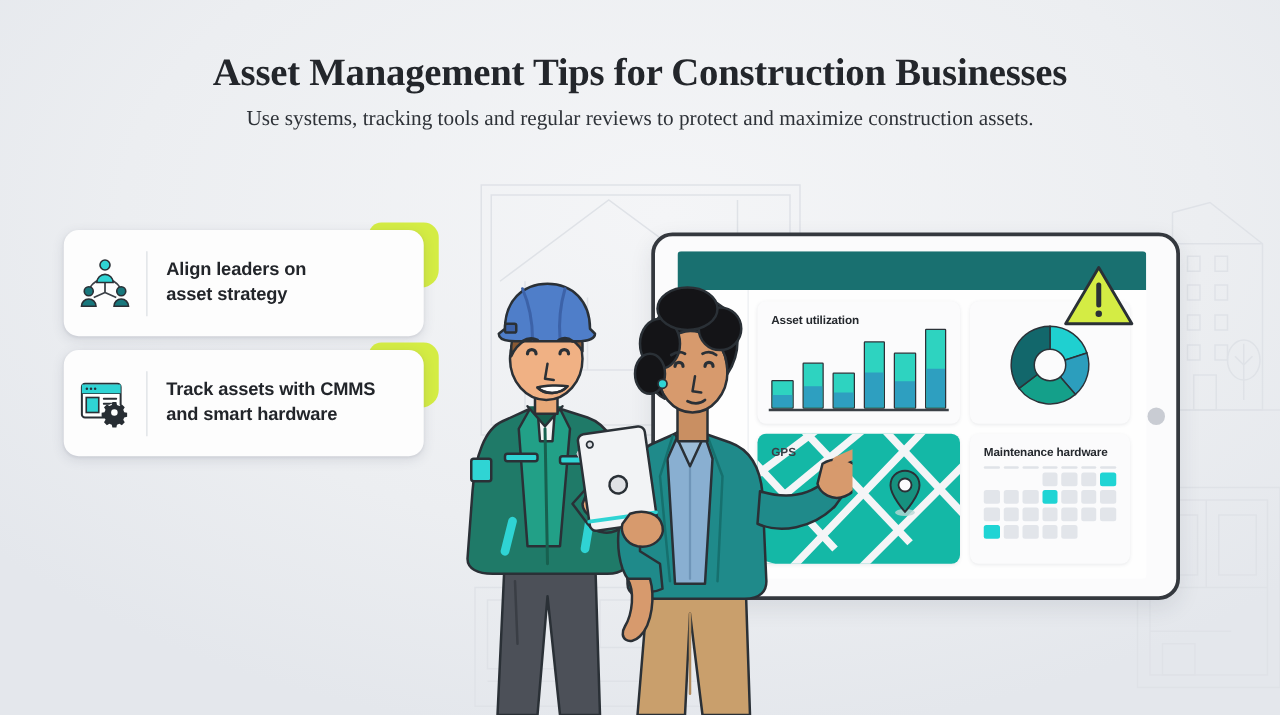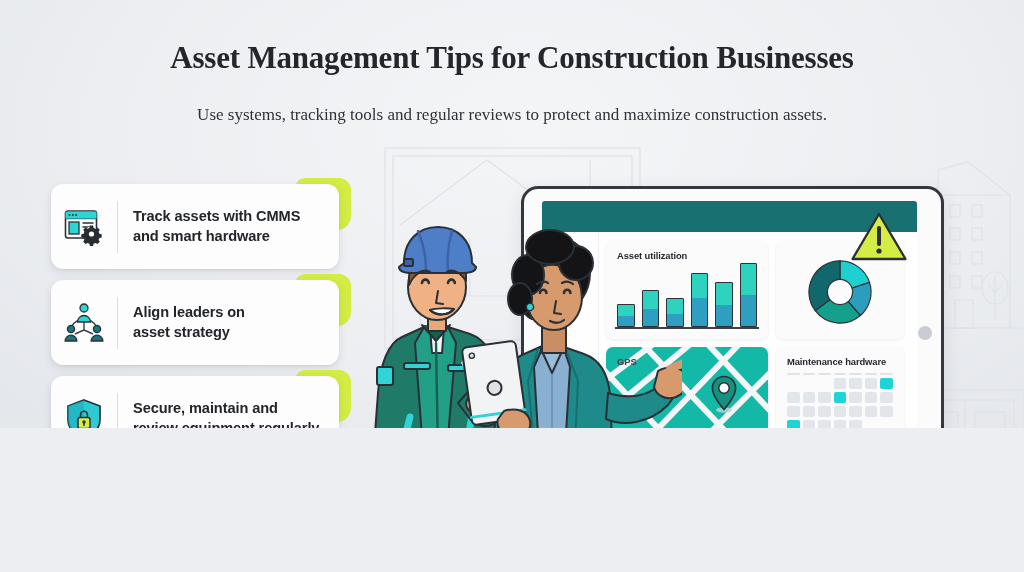--- a/index.html
+++ b/index.html
@@ -1,34 +1,34 @@
 <!DOCTYPE html>
 <html><head>
 <meta charset="utf-8">
 <style>
   html,body{margin:0;padding:0;}
   body{
     width:1024px;height:572px;overflow:hidden;
     font-family:"Liberation Sans",sans-serif;
     background:#eceef1;
   }
-  #stage{position:relative;width:1024px;height:428px;overflow:hidden;
+  #stage{position:relative;width:1024px;height:572px;overflow:hidden;
     background:
       radial-gradient(ellipse 700px 420px at 52% 30%, #f4f5f7 0%, #eceef1 62%, #e4e7ec 100%);
   }
   
   .title{
     position:absolute;left:0;top:40px;width:1024px;text-align:center;
     font-family:"Liberation Serif",serif;
     font-weight:bold;font-size:31px;color:#23262b;letter-spacing:-.2px;
   }
   .subtitle{
     position:absolute;left:0;top:85px;width:1024px;text-align:center;
     font-family:"Liberation Serif",serif;
-    font-size:17px;color:#2e3238;margin-top:20px;
+    font-size:17px;color:#2e3238;
   }
   
   .bp{position:absolute;inset:0;pointer-events:none;}
   
   .cards{position:absolute;left:51px;top:184px;width:300px;}
   .card-wrap{position:relative;height:85px;margin-bottom:11px;}
   .accent{
     position:absolute;right:0;top:-6px;width:56px;height:52px;
     background:#d4ec44;border-radius:10px 12px 14px 14px;
   }
@@ -144,20 +144,43 @@
   <div class="title">Asset Management Tips for Construction Businesses</div>
   <div class="subtitle">Use systems, tracking tools and regular reviews to protect and maximize construction assets.</div>
 
   <div class="cards">
 
     <div class="card-wrap">
       <div class="accent"></div>
       <div class="card">
         <div class="card-icon">
           <svg width="42" height="40" viewBox="0 0 42 40">
+            <path d="M9 23 A14 14 0 0 1 33 23" stroke="#3b4046" stroke-width="1.4" fill="none"></path>
+            <path d="M21 18 L21 27 M21 27 L12 31 M21 27 L30 31" stroke="#3b4046" stroke-width="1.4" fill="none"></path>
+            <circle cx="21" cy="5" r="4" fill="#2fd4d4" stroke="#2a3036" stroke-width="1.3"></circle>
+            <path d="M14.5 19 a6.5 6.5 0 0 1 13 0 z" fill="#2fd4d4" stroke="#2a3036" stroke-width="1.3"></path>
+            <circle cx="8" cy="26" r="3.6" fill="#18777c" stroke="#2a3036" stroke-width="1.3"></circle>
+            <path d="M2.2 38 a5.8 5.8 0 0 1 11.6 0 z" fill="#18777c" stroke="#2a3036" stroke-width="1.3"></path>
+            <circle cx="34" cy="26" r="3.6" fill="#18777c" stroke="#2a3036" stroke-width="1.3"></circle>
+            <path d="M28.2 38 a5.8 5.8 0 0 1 11.6 0 z" fill="#18777c" stroke="#2a3036" stroke-width="1.3"></path>
+          </svg>
+        </div>
+        <div class="card-div"></div>
+        <div class="card-text">
+          <span>Align leaders on</span>
+          <span>asset strategy</span>
+        </div>
+      </div>
+    </div>
+
+    <div class="card-wrap">
+      <div class="accent"></div>
+      <div class="card">
+        <div class="card-icon">
+          <svg width="42" height="40" viewBox="0 0 42 40">
             <rect x="2.5" y="4" width="31" height="27" rx="2.5" fill="#fff" stroke="#2a3036" stroke-width="1.6"></rect>
             <path d="M2.5 11.5 H33.5" stroke="#2a3036" stroke-width="1.4"></path>
             <rect x="2.5" y="4.6" width="31" height="7" fill="#2fd4d4"></rect>
             <circle cx="6.5" cy="8" r="1" fill="#23313a"></circle>
               <circle cx="9.8" cy="8" r="1" fill="#23313a"></circle>
               <circle cx="13.1" cy="8" r="1" fill="#23313a"></circle>
             <rect x="6" y="15" width="10" height="12" fill="#2fd4d4" stroke="#2a3036" stroke-width="1.3"></rect>
             <path d="M20 16 H30 M20 20 H27" stroke="#2a3036" stroke-width="1.5" stroke-linecap="round"></path>
             <g transform="translate(28.5,27)">
               <circle r="7.4" fill="#fff"></circle>
@@ -167,63 +190,20 @@
           </svg>
         </div>
         <div class="card-div"></div>
         <div class="card-text">
           <span>Track assets with CMMS</span>
           <span>and smart hardware</span>
         </div>
       </div>
     </div>
 
-    <div class="card-wrap">
-      <div class="accent"></div>
-      <div class="card">
-        <div class="card-icon">
-          <svg width="42" height="40" viewBox="0 0 42 40">
-            <path d="M9 23 A14 14 0 0 1 33 23" stroke="#3b4046" stroke-width="1.4" fill="none"></path>
-            <path d="M21 18 L21 27 M21 27 L12 31 M21 27 L30 31" stroke="#3b4046" stroke-width="1.4" fill="none"></path>
-            <circle cx="21" cy="5" r="4" fill="#2fd4d4" stroke="#2a3036" stroke-width="1.3"></circle>
-            <path d="M14.5 19 a6.5 6.5 0 0 1 13 0 z" fill="#2fd4d4" stroke="#2a3036" stroke-width="1.3"></path>
-            <circle cx="8" cy="26" r="3.6" fill="#18777c" stroke="#2a3036" stroke-width="1.3"></circle>
-            <path d="M2.2 38 a5.8 5.8 0 0 1 11.6 0 z" fill="#18777c" stroke="#2a3036" stroke-width="1.3"></path>
-            <circle cx="34" cy="26" r="3.6" fill="#18777c" stroke="#2a3036" stroke-width="1.3"></circle>
-            <path d="M28.2 38 a5.8 5.8 0 0 1 11.6 0 z" fill="#18777c" stroke="#2a3036" stroke-width="1.3"></path>
-          </svg>
-        </div>
-        <div class="card-div"></div>
-        <div class="card-text">
-          <span>Align leaders on</span>
-          <span>asset strategy</span>
-        </div>
-      </div>
-    </div>
-
-    <div class="card-wrap">
-      <div class="accent"></div>
-      <div class="card">
-        <div class="card-icon">
-          <svg width="42" height="42" viewBox="0 0 42 42">
-            <path d="M21 2 L37 8 V22 C37 31 29.5 37.5 21 40.5 C12.5 37.5 5 31 5 22 V8 Z" fill="#2fc9d4" stroke="#2a3036" stroke-width="1.7"></path>
-            <path d="M21 2 L5 8 V22 C5 31 12.5 37.5 21 40.5 Z" fill="#18a9b8" opacity=".55"></path>
-            <rect x="15" y="19.5" width="12" height="11" rx="2" fill="#d4ec44" stroke="#2a3036" stroke-width="1.5"></rect>
-            <path d="M17.6 19.5 V16.6 a3.4 3.4 0 0 1 6.8 0 V19.5" fill="none" stroke="#2a3036" stroke-width="1.6"></path>
-            <circle cx="21" cy="24" r="1.7" fill="#2a3036"></circle>
-            <path d="M21 24.8 V27.3" stroke="#2a3036" stroke-width="1.6" stroke-linecap="round"></path>
-          </svg>
-        </div>
-        <div class="card-div"></div>
-        <div class="card-text">
-          <span>Secure, maintain and</span>
-          <span>review equipment regularly</span>
-        </div>
-      </div>
-    </div>
   </div>
 
   <div class="tablet">
     <div class="tablet-home"></div>
     <div class="screen">
 
       <div class="scr-top"></div>
       <div class="scr-side">
         <div class="pill on"></div>
         <div class="pill g1"></div>

